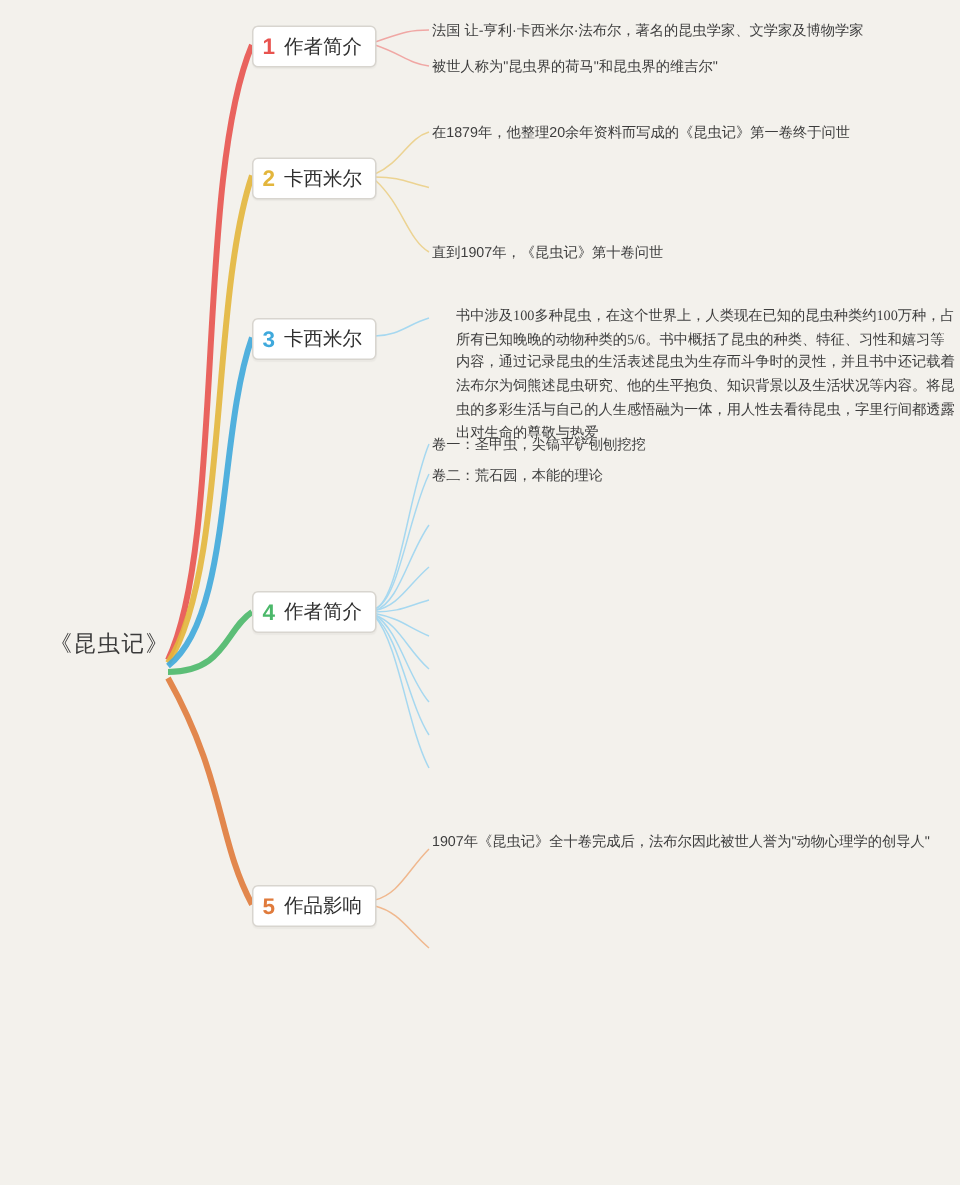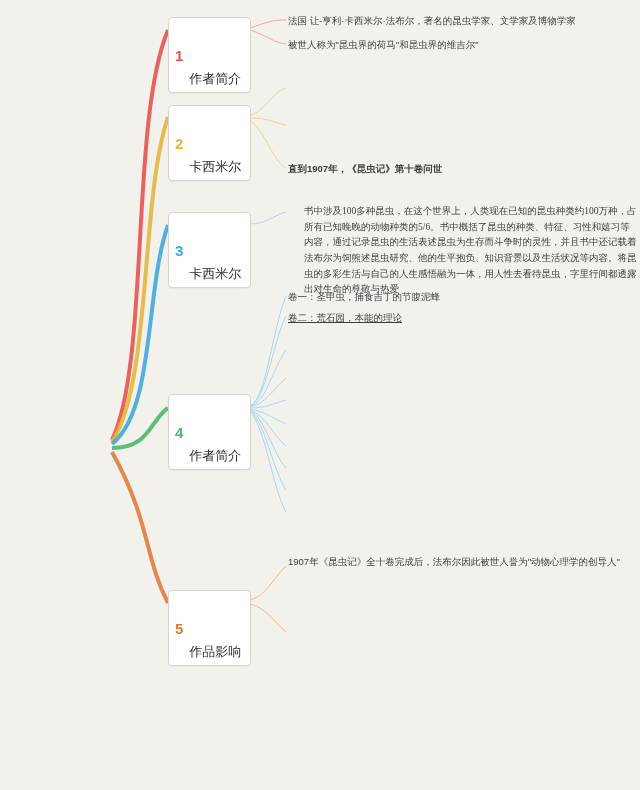--- a/index.html
+++ b/index.html
@@ -36,21 +36,20 @@
   }
   .branch .num{
     font-size:15px;
     font-weight:bold;
     margin-right:6px;
     line-height:1;
   }
   .branch .lbl{
     font-size:13px;
     color:#2f2f2f;
-    margin-top:48px;
   }
 
   .leaf{
     position:absolute;
     font-size:9.5px;
     line-height:1.65;
     color:#3d3d3d;
     max-width:330px;
   }
   .leaf.wide{max-width:345px;}
@@ -85,20 +84,23 @@
     <path d="M250 409 C 266 412, 272 418, 286 424" stroke="#a6d8f0" stroke-width="1" fill="none"></path>
     <path d="M250 410 C 266 416, 272 434, 286 446" stroke="#a6d8f0" stroke-width="1" fill="none"></path>
     <path d="M250 410 C 266 420, 272 452, 286 468" stroke="#a6d8f0" stroke-width="1" fill="none"></path>
     <path d="M250 411 C 266 424, 272 468, 286 490" stroke="#a6d8f0" stroke-width="1" fill="none"></path>
     <path d="M250 411 C 266 430, 272 486, 286 512" stroke="#a6d8f0" stroke-width="1" fill="none"></path>
 
     <path d="M250 600 C 266 596, 272 580, 286 566" stroke="#f0b88e" stroke-width="1" fill="none"></path>
     <path d="M250 604 C 266 608, 272 620, 286 632" stroke="#f0b88e" stroke-width="1" fill="none"></path>
   </svg>
 
+  <div class="root-node">
+    <span>《昆虫记》</span>
+  </div>
 
   <div class="branch" style="left:168px;top:17px;">
     <span class="num" style="color:#e8534f;">1</span>
     <span class="lbl">作者简介</span>
   </div>
 
   <div class="branch" style="left:168px;top:105px;">
     <span class="num" style="color:#e3b63c;">2</span>
     <span class="lbl">卡西米尔</span>
   </div>
@@ -114,22 +116,23 @@
   </div>
 
   <div class="branch" style="left:168px;top:590px;">
     <span class="num" style="color:#e07b3c;">5</span>
     <span class="lbl">作品影响</span>
   </div>
 
   <div class="leaf" style="left:288px;top:13px;width:340px;">法国 让-亨利·卡西米尔·法布尔，著名的昆虫学家、文学家及博物学家</div>
   <div class="leaf" style="left:288px;top:37px;width:340px;">被世人称为"昆虫界的荷马"和昆虫界的维吉尔"</div>
 
-  <div class="leaf" style="left:288px;top:161px;width:330px;font-weight:bold;">直到1907年，《昆虫记》第十卷问世</div>
+  <div class="leaf" style="left:288px;top:81px;width:330px;">在1879年，他整理20余年资料而写成的《昆虫记》第一卷终于问世</div>
+  <div class="leaf" style="left:288px;top:161px;width:330px;">直到1907年，《昆虫记》第十卷问世</div>
 
   <div class="leaf wide" style="left:304px;top:204px;width:335px;font-family:Liberation Serif, serif;">书中涉及100多种昆虫，在这个世界上，人类现在已知的昆虫种类约100万种，占所有已知晚晚的动物种类的5/6。书中概括了昆虫的种类、特征、习性和嬉习等内容，通过记录昆虫的生活表述昆虫为生存而斗争时的灵性，并且书中还记载着法布尔为饲熊述昆虫研究、他的生平抱负、知识背景以及生活状况等内容。将昆虫的多彩生活与自己的人生感悟融为一体，用人性去看待昆虫，字里行间都透露出对生命的尊敬与热爱</div>
 
-  <div class="leaf" style="left:288px;top:289px;width:330px;">卷一：圣甲虫，捕食吉丁的节腹泥蜂</div>
-  <div class="leaf" style="left:288px;top:310px;width:330px;text-decoration:underline;">卷二：荒石园，本能的理论</div>
+  <div class="leaf" style="left:288px;top:289px;width:330px;">卷一：圣甲虫，尖镐平铲刨刨挖挖</div>
+  <div class="leaf" style="left:288px;top:310px;width:330px;">卷二：荒石园，本能的理论</div>
 
   <div class="leaf wide" style="left:288px;top:554px;width:340px;">1907年《昆虫记》全十卷完成后，法布尔因此被世人誉为"动物心理学的创导人"</div>
 
 </div>
 
 </body></html>

